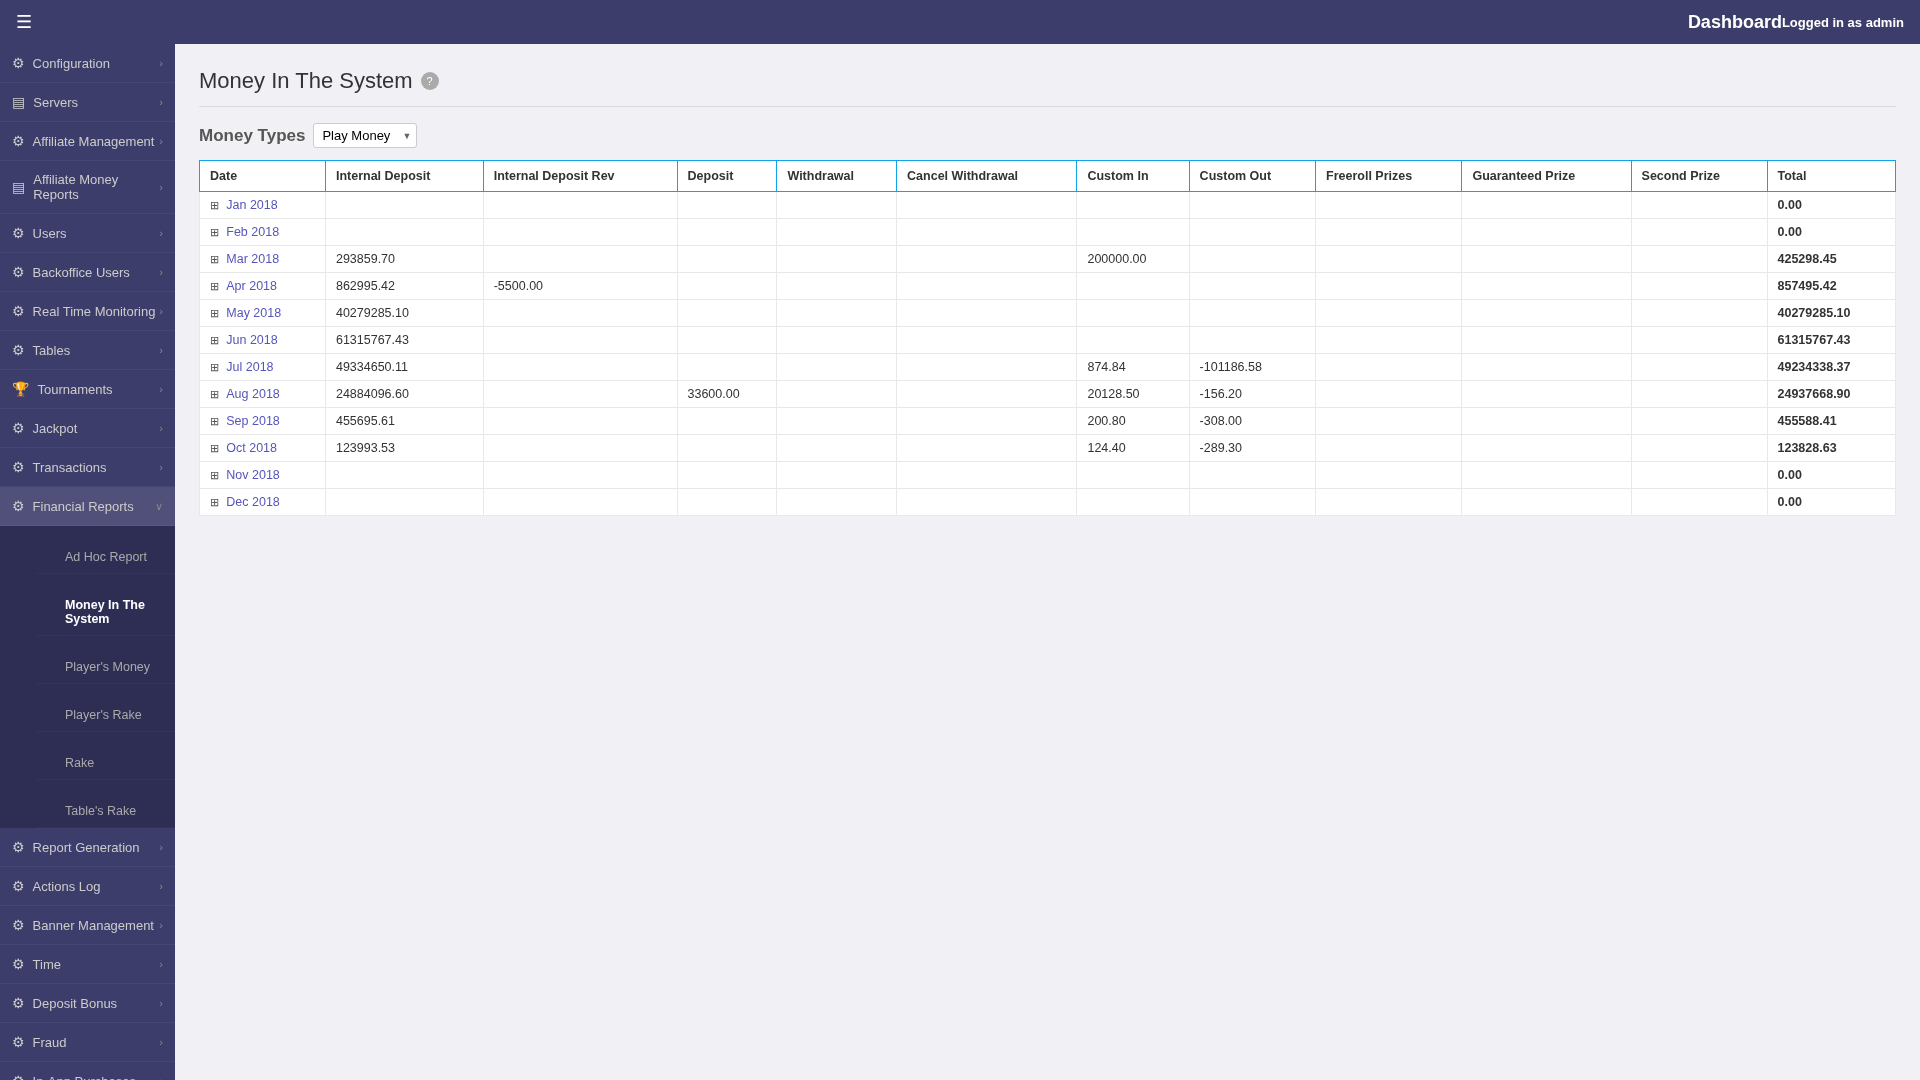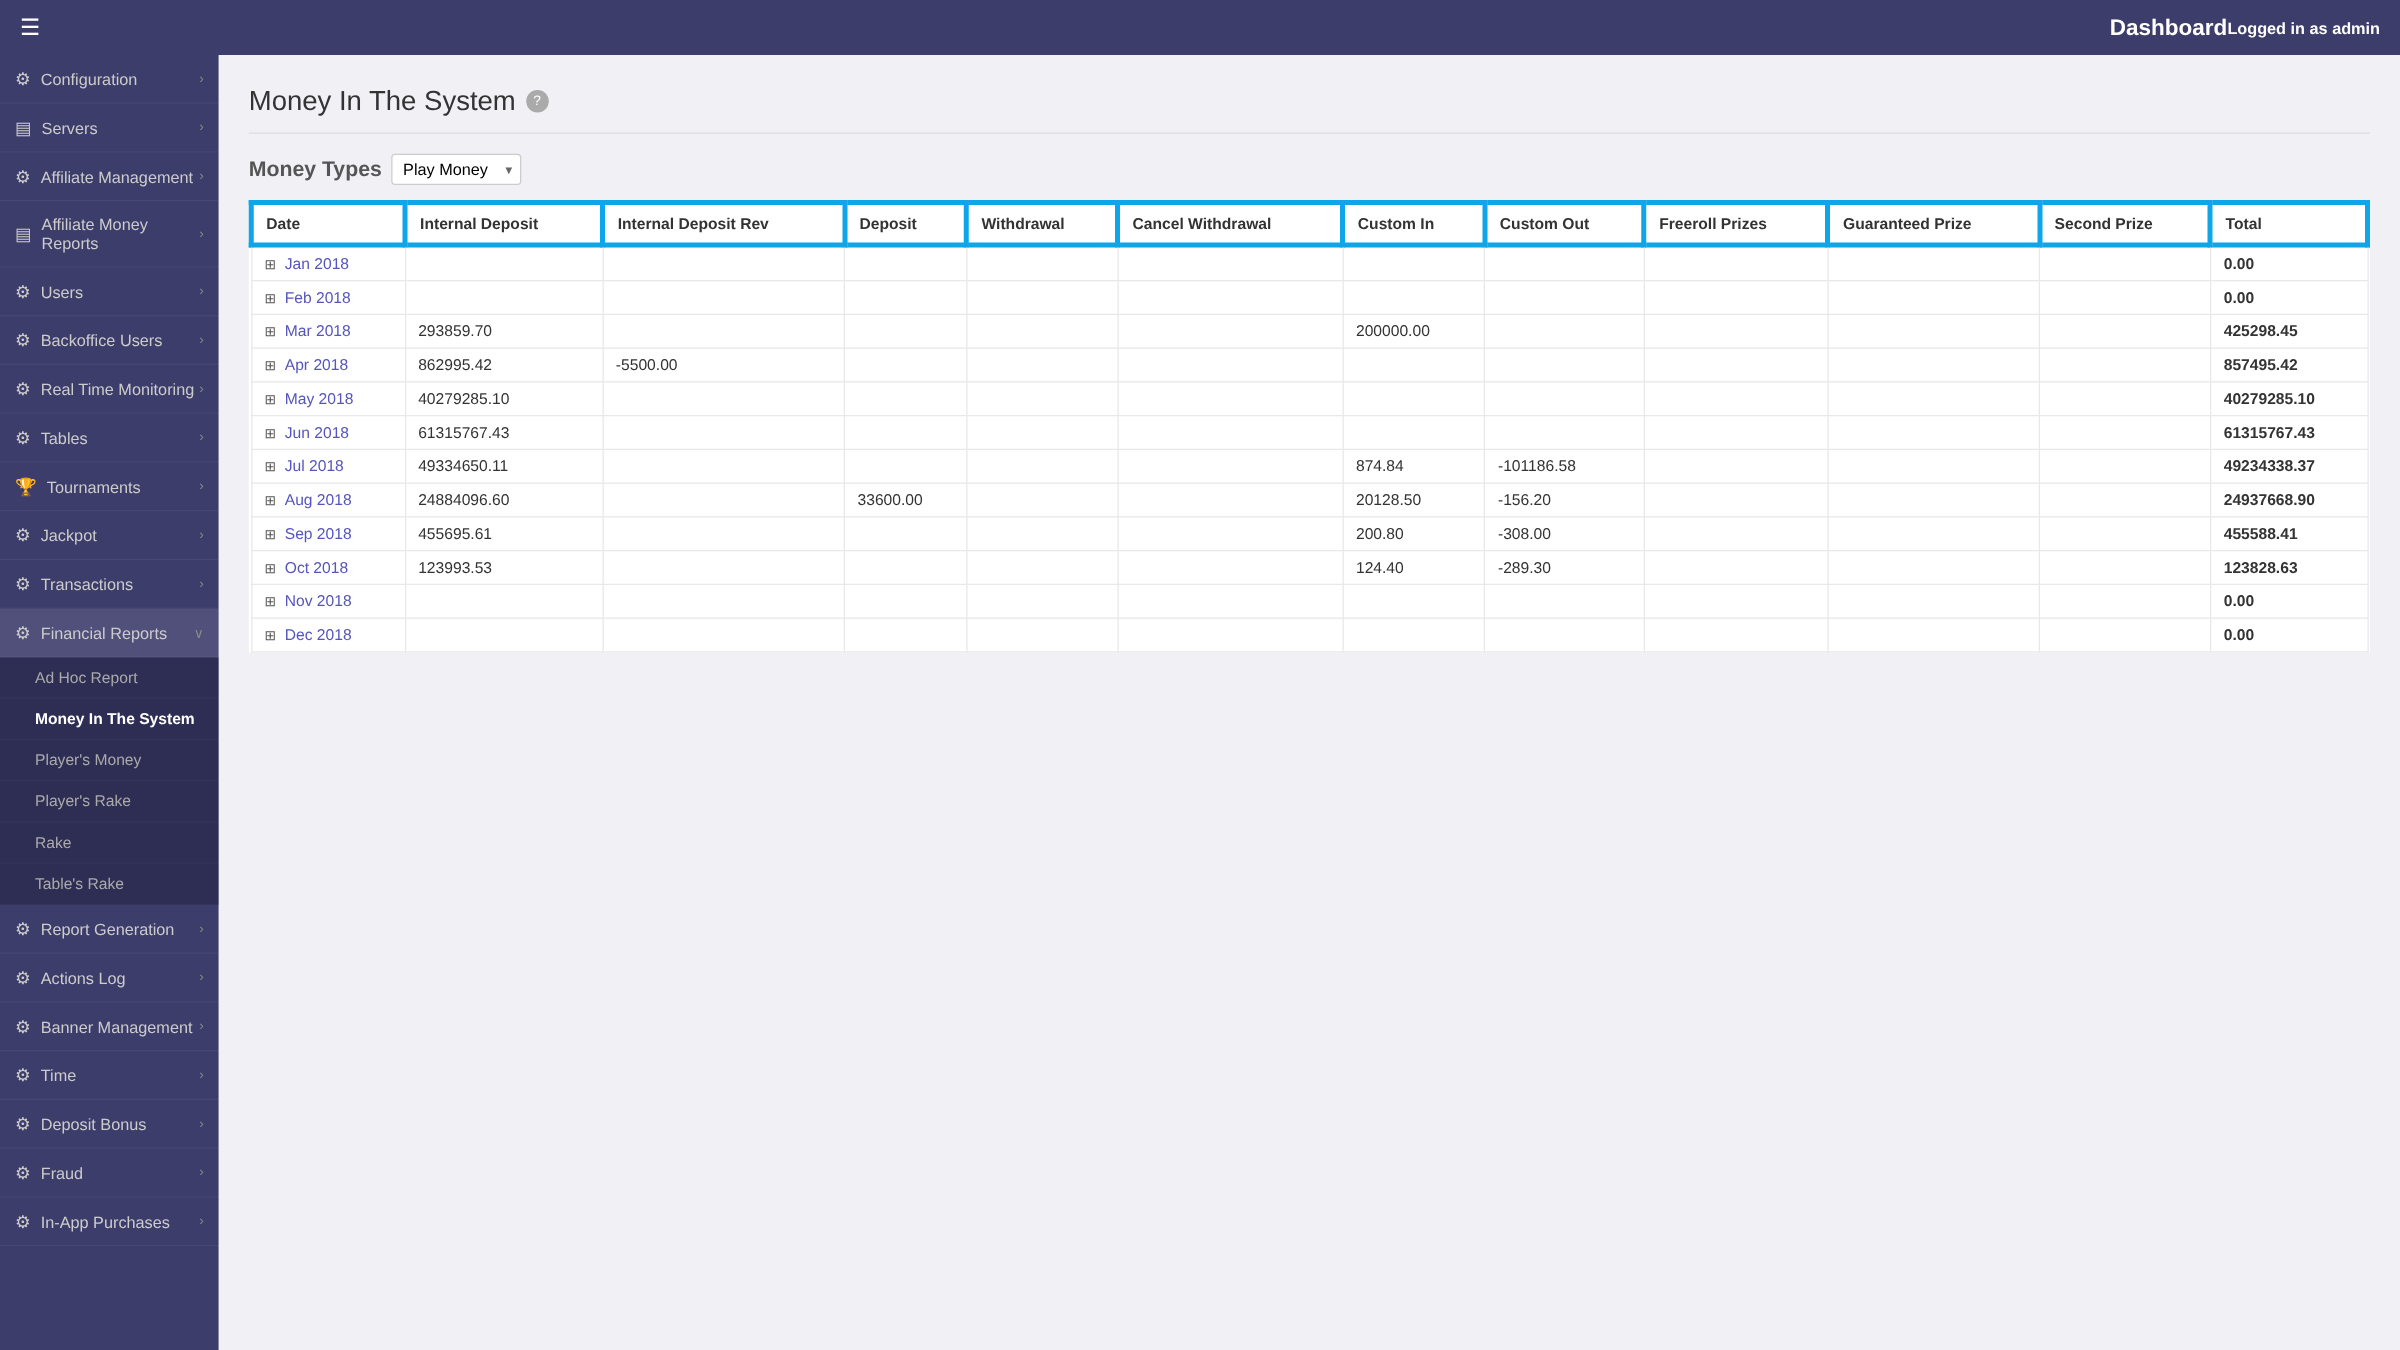--- a/index.html
+++ b/index.html
@@ -65,25 +65,26 @@
     }
     .sidebar-item .left { display: flex; align-items: center; gap: 8px; }
     .sidebar-item .chevron { font-size: 11px; color: #888; }
     .sidebar-item.active { background: rgba(255,255,255,0.1); }
 
     
     .sidebar-submenu {
       background: #2e2e55;
     }
     .sidebar-submenu .submenu-item {
-      padding: 9px 16px 9px 28px;
+      padding: 24px 16px 9px 28px;
       cursor: pointer;
       color: #aaa;
       font-size: 12.5px;
       border-bottom: 1px solid rgba(255,255,255,0.03);
+      margin-left: 37px;
     }
     .sidebar-submenu .submenu-item.active-sub { color: #fff; font-weight: bold; }
 
     
     .icon-sym { font-size: 14px; }
 
     
     .content {
       flex: 1;
       overflow-y: auto;
@@ -149,21 +150,21 @@
 
     
     .data-table {
       border-collapse: collapse;
       width: 100%;
       background: white;
       font-size: 12.5px;
     }
     .data-table th {
       background: #fff;
-      border: 4px solid #0ea5e9;
+      border: 1px solid #0ea5e9;
       padding: 8px 10px;
       text-align: left;
       color: #333;
       font-weight: bold;
       white-space: nowrap;
     }
     .data-table td {
       border: 1px solid #e8e8e8;
       padding: 6px 10px;
       color: #333;

